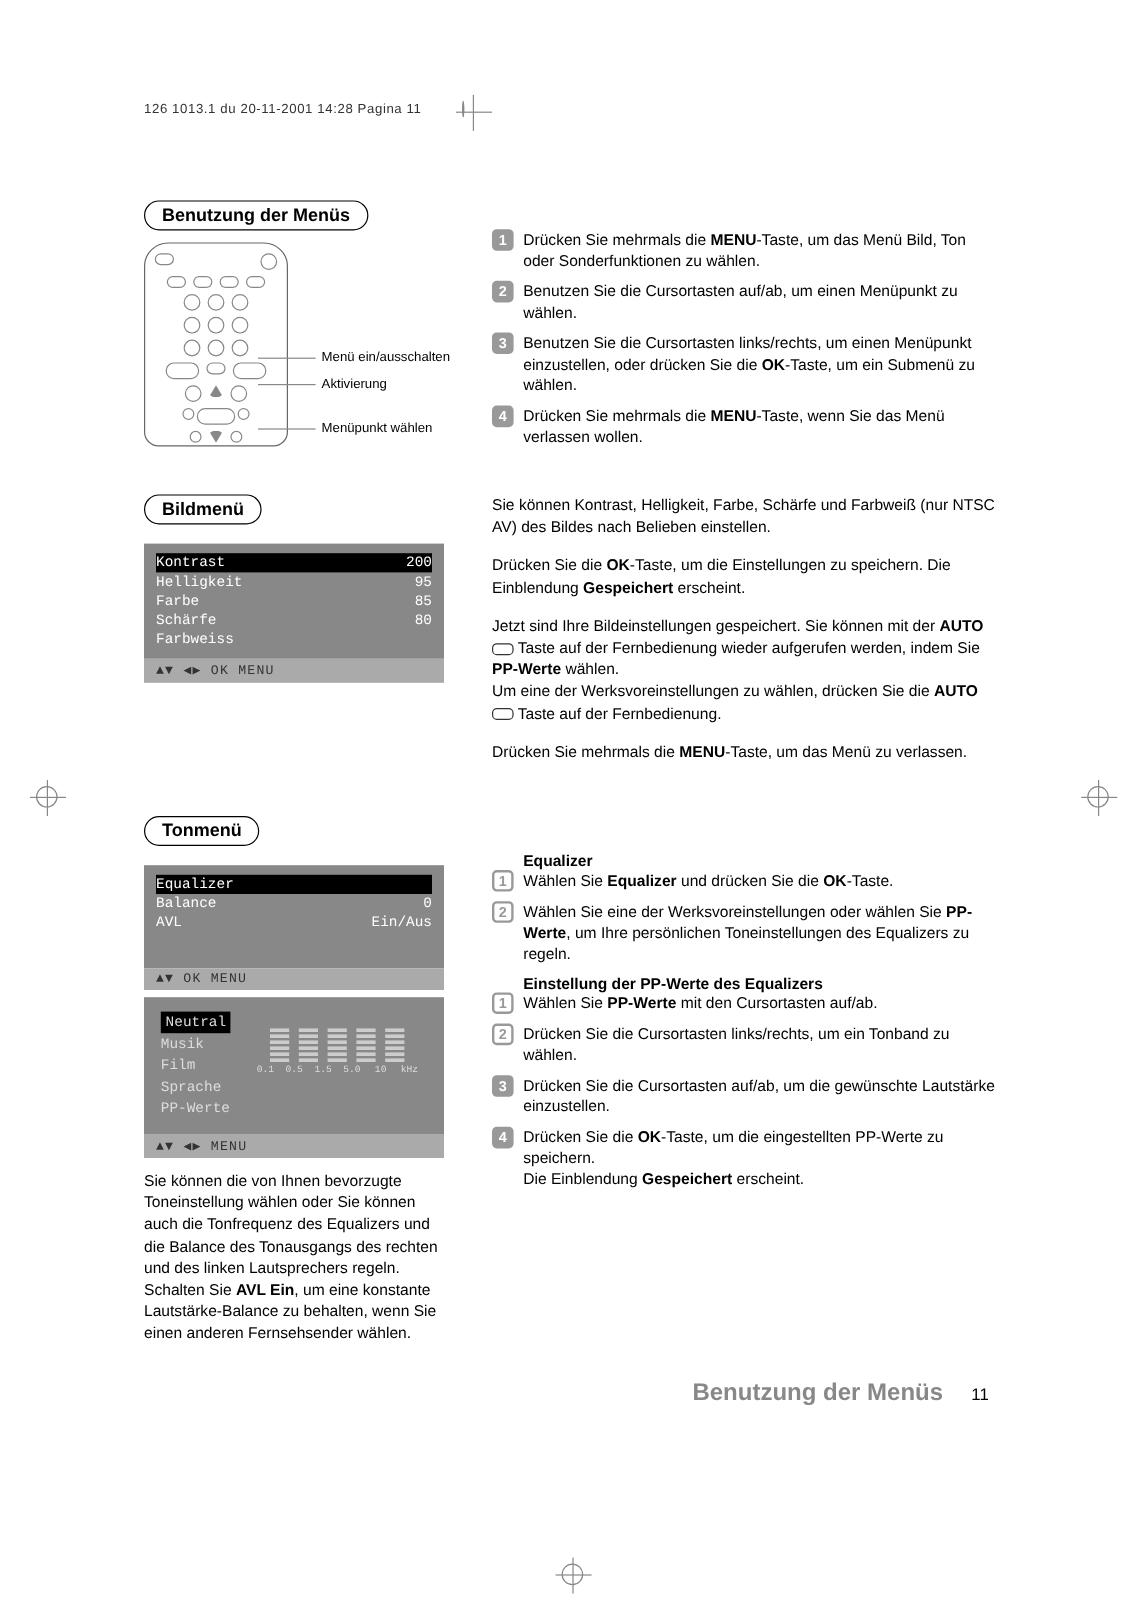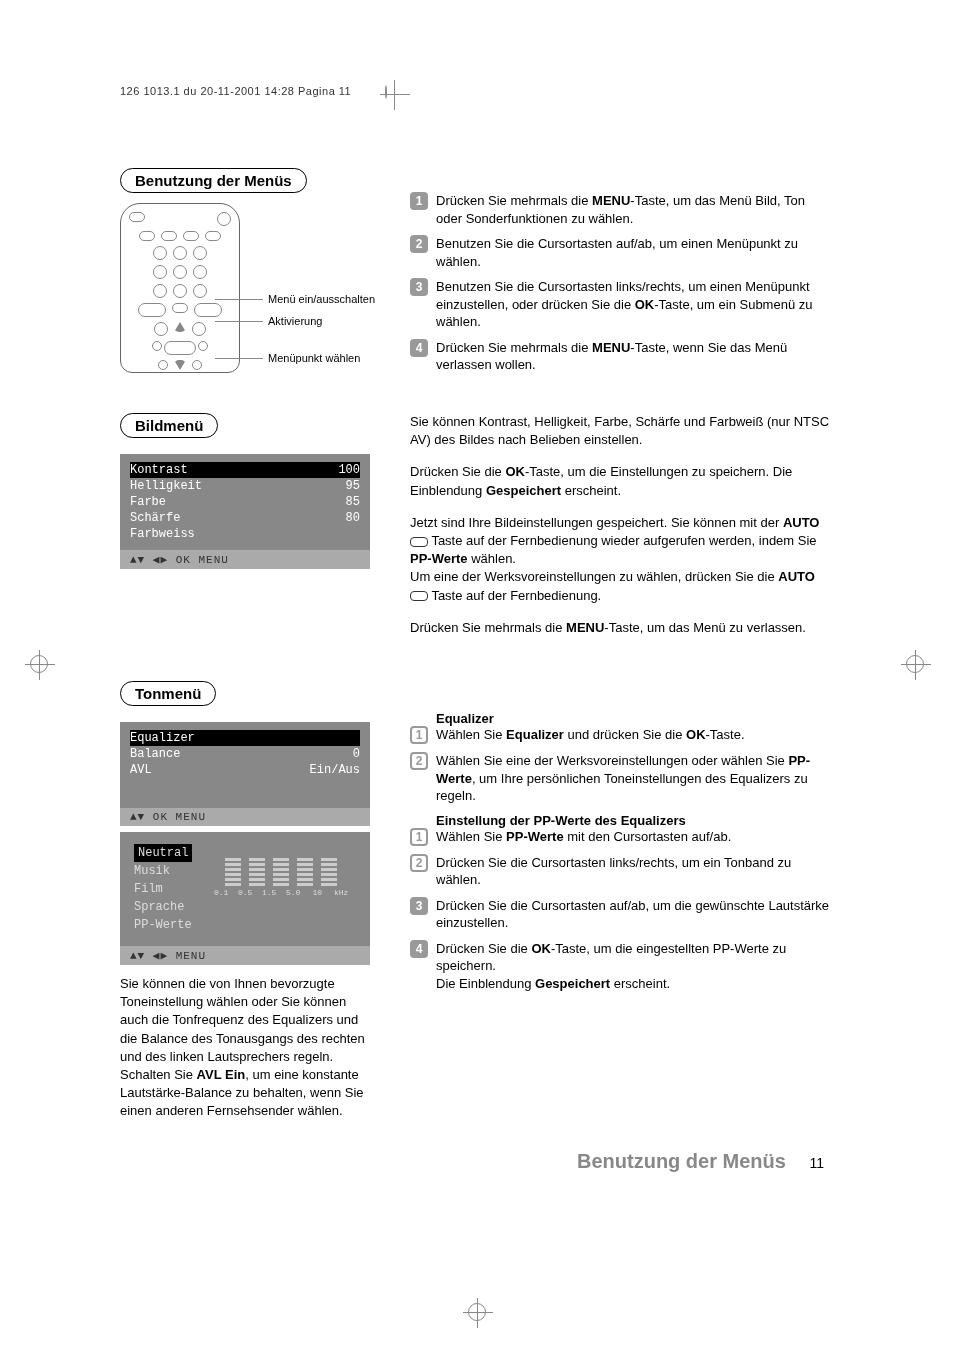--- a/index.html
+++ b/index.html
@@ -288,21 +288,21 @@
       </div>
     </div>
   </div>
 
   <div class="two-col">
     <div class="left-col">
       <div class="pill-title">Bildmenü</div>
       <div class="osd-panel">
         <div class="osd-row hl">
             <span>Kontrast</span>
-            <span>100</span>
+            <span>200</span>
           </div>
         <div class="osd-row">
             <span>Helligkeit</span>
             <span>95</span>
           </div>
         <div class="osd-row">
             <span>Farbe</span>
             <span>85</span>
           </div>
         <div class="osd-row">

